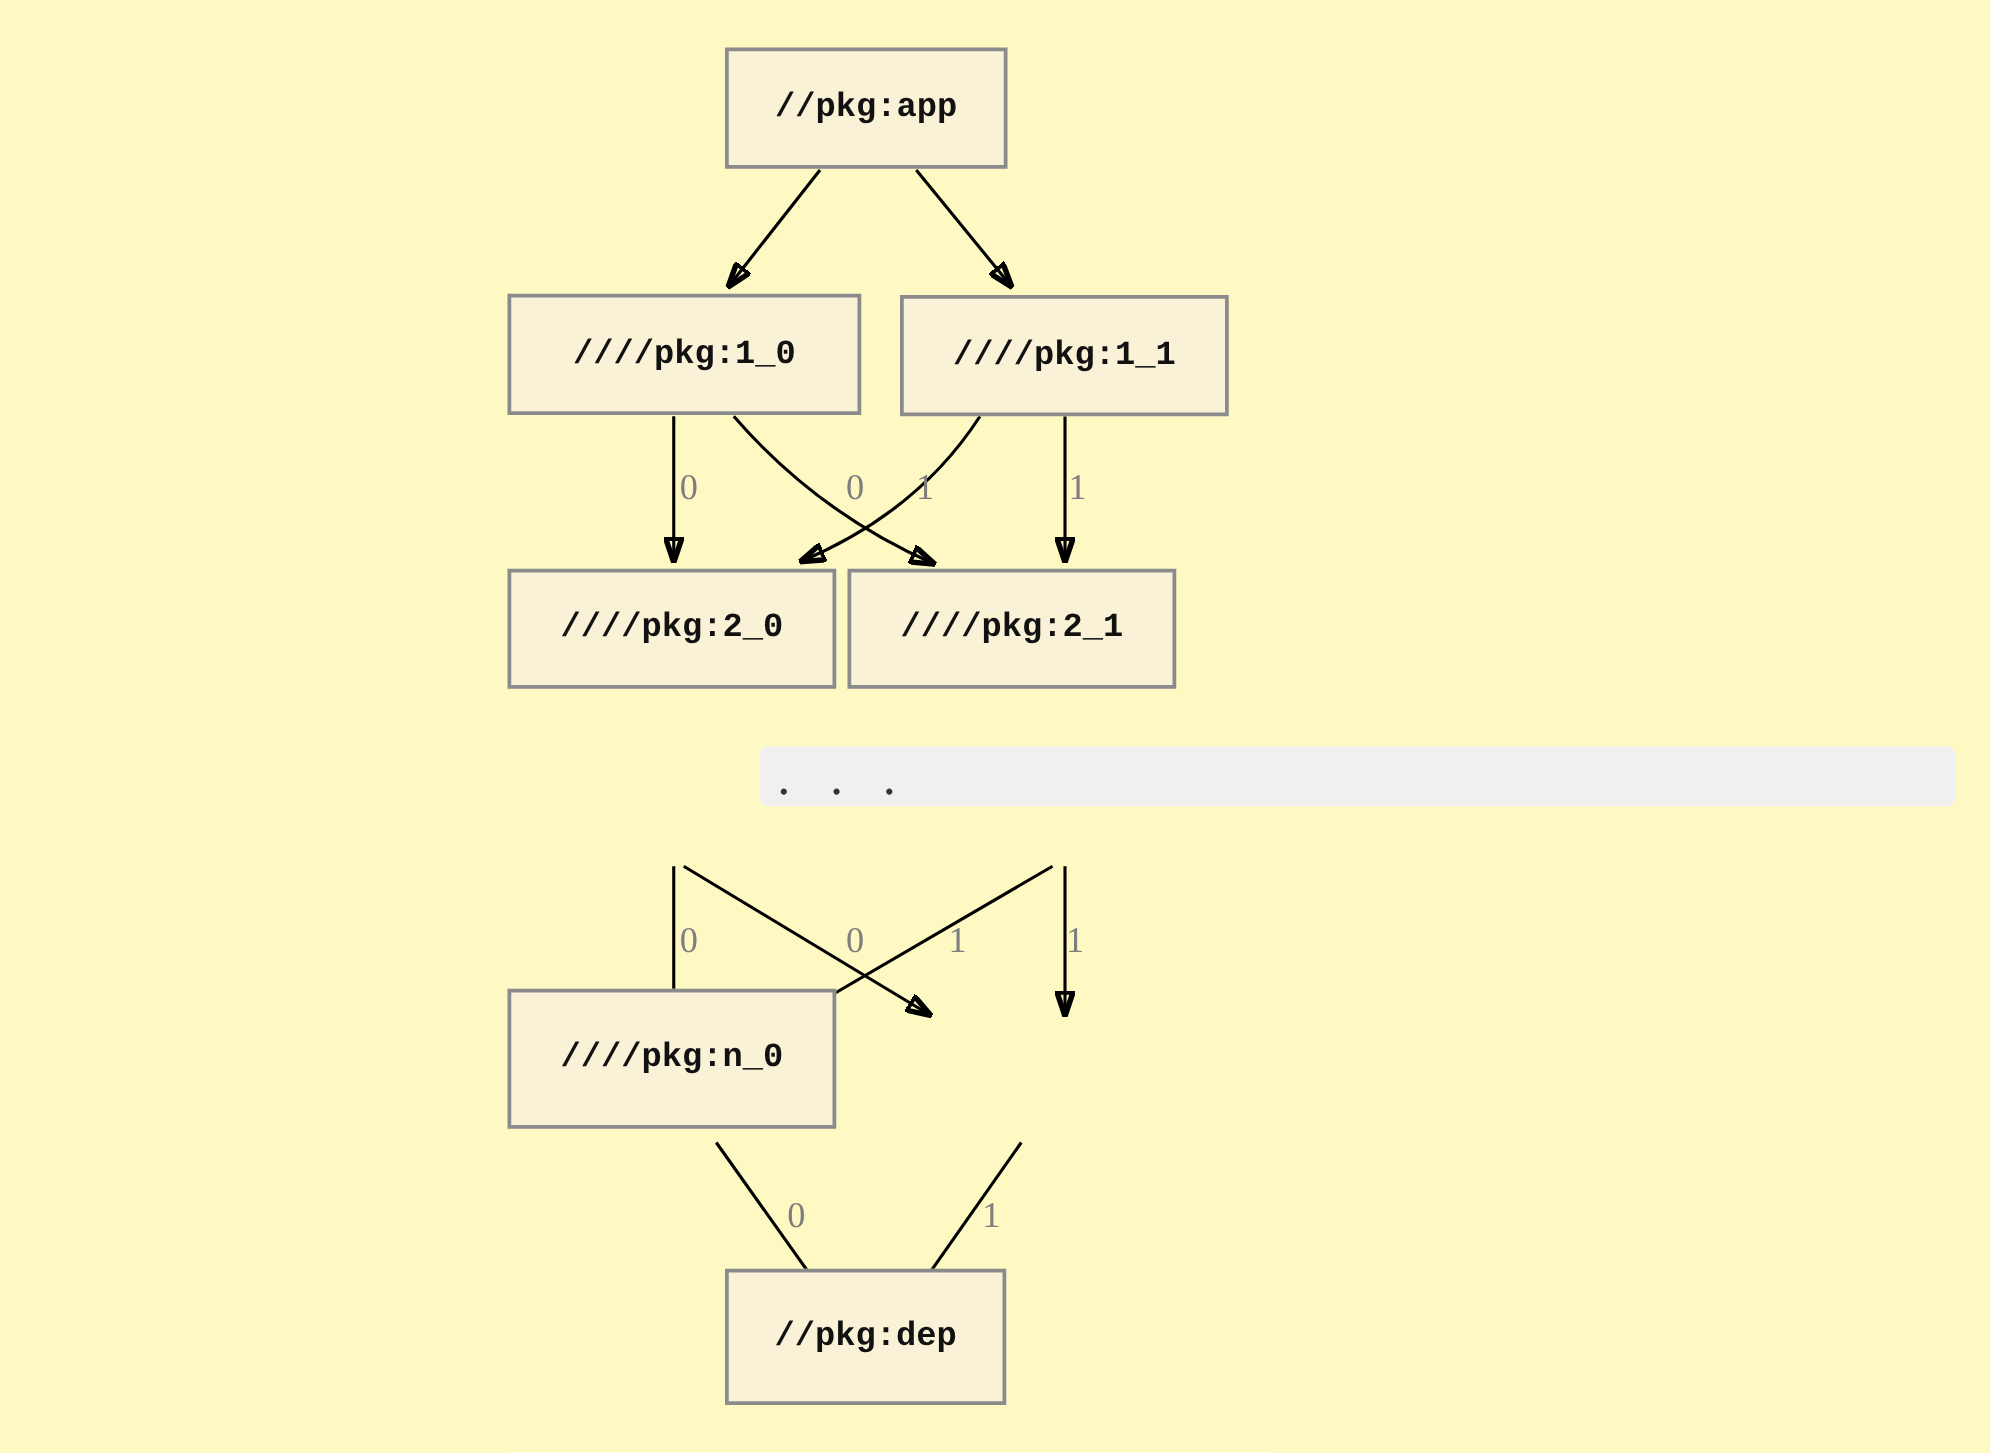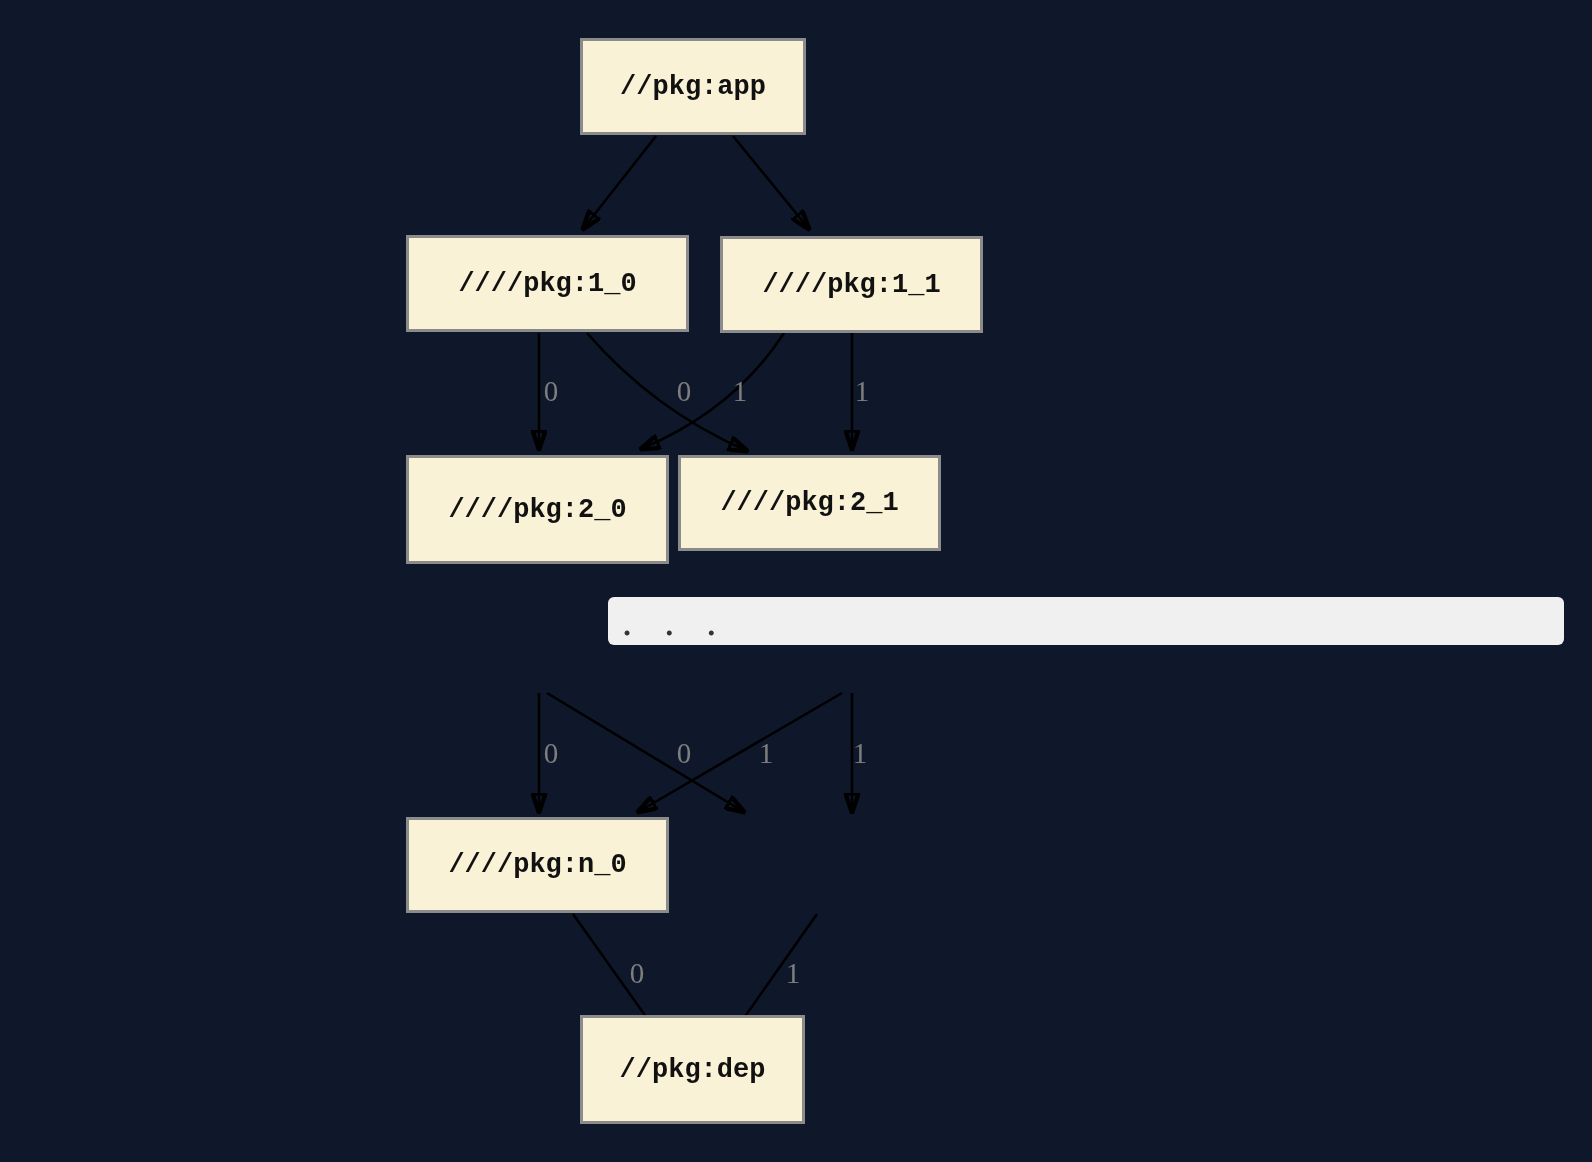--- a/index.html
+++ b/index.html
@@ -1,20 +1,20 @@
 <!DOCTYPE html>
 <html><head>
 <meta charset="utf-8">
 <style>
   html, body { margin: 0; padding: 0; background: #ffffff; }
   .canvas {
     position: relative;
     width: 1592px;
     height: 1162px;
-    background: #0f172a;
+    background: #fef9c3;
     overflow: hidden;
   }
   .edges {
     position: absolute;
     left: 0; top: 0;
     width: 1592px; height: 1162px;
   }
   .edges path { stroke: #000000; stroke-width: 2.5; fill: none; }
   .node {
     position: absolute;
@@ -92,33 +92,33 @@
   </div>
 
   <div class="node" style="left:406px; top:235px; width:283px; height:97px">
     <span>////pkg:1_0</span>
   </div>
 
   <div class="node" style="left:720px; top:236px; width:263px; height:97px">
     <span>////pkg:1_1</span>
   </div>
 
-  <div class="node" style="left:406px; top:455px; width:263px; height:109px">
+  <div class="node" style="left:406px; top:455px; width:263px; height:96px">
     <span>////pkg:2_0</span>
   </div>
 
   <div class="node" style="left:678px; top:455px; width:263px; height:96px">
     <span>////pkg:2_1</span>
   </div>
 
   <div class="band">
     <span class="dots">. . .</span>
   </div>
 
-  <div class="node" style="left:406px; top:817px; width:263px; height:96px">
+  <div class="node" style="left:406px; top:791px; width:263px; height:112px">
     <span>////pkg:n_0</span>
   </div>
 
 
   <div class="node" style="left:580px; top:1015px; width:225px; height:109px">
     <span>//pkg:dep</span>
   </div>
 
   <span class="elabel" style="left:551px; top:391px">0</span>
   <span class="elabel" style="left:684px; top:391px">0</span>

